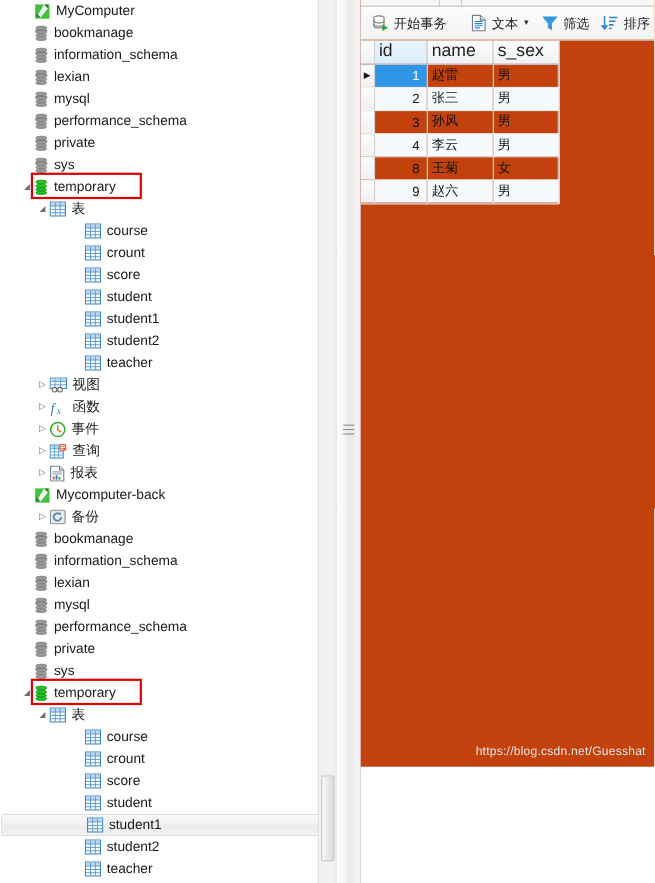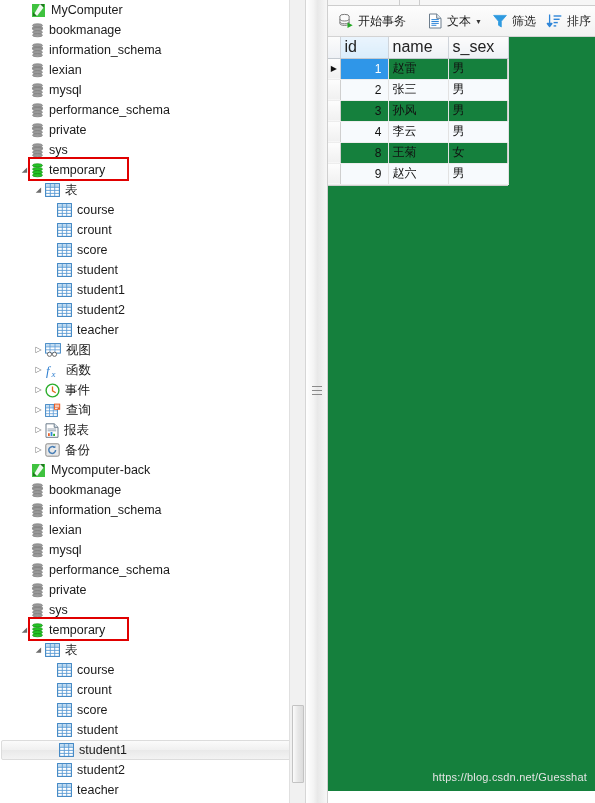--- a/index.html
+++ b/index.html
@@ -66,21 +66,21 @@
     display: inline-flex;
     align-items: center;
     justify-content: center;
   }
   .label { line-height: 20px; }
 
   
   .lvl0 { padding-left: 18px; }
   .lvl1 { padding-left: 18px; }
   .lvl2 { padding-left: 32px; }
-  .lvl3 { padding-left: 44px; }
+  .lvl3 { padding-left: 64px; }
 
   
   .redbox {
     position: absolute;
     border: 2px solid #e00000;
     pointer-events: none;
     z-index: 20;
   }
 
   
@@ -120,22 +120,22 @@
     display: block;
     height: 1px;
     background: #8a8a8a;
     margin-bottom: 3px;
   }
 
   
   #right-pane {
     position: relative;
     flex: 1;
-    height: 791px;
-    background: #15803d;
+    height: 697px;
+    background: #c2410c;
     overflow: hidden;
   }
   #tabstrip {
     height: 6px;
     background: #f6f6f6;
     border-bottom: 1px solid #cdcdcd;
     position: relative;
   }
   #tabstrip .seam { position:absolute; top:0; width:1px; height:6px; background:#cdcdcd; }
 
@@ -585,42 +585,42 @@
                 <line x1="2.6" y1="6" x2="11.2" y2="6"></line>
                 <line x1="2.6" y1="7.8" x2="11.2" y2="7.8"></line>
               </g>
               <rect x="3" y="10.2" width="1.8" height="2.8" fill="#e8622a"></rect>
               <rect x="5.6" y="9" width="1.8" height="4" fill="#2f86d8"></rect>
               <rect x="8.2" y="10.8" width="1.8" height="2.2" fill="#2bae2b"></rect>
             </svg>
           </span>
           <span class="label">报表</span>
         </div>
-        <div class="node lvl2">
-          <span class="arrow closed"></span>
-          <span class="ico">
-            <svg width="15" height="14" viewBox="0 0 15 14">
-              <rect x="0.8" y="0.8" width="13.4" height="12.4" rx="1.4" fill="#e9e9e9" stroke="#8c8c8c" stroke-width="1"></rect>
-              <path d="M10.6 7a3.4 3.4 0 1 1-1.1-2.5" fill="none" stroke="#4a7fb5" stroke-width="1.5"></path>
-              <path d="M10.4 2.6v2.4H8z" fill="#4a7fb5"></path>
-            </svg>
-          </span>
-          <span class="label">备份</span>
-        </div>
         <div class="node lvl0">
           <span class="arrow none"></span>
           <span class="ico">
             <svg width="15" height="15" viewBox="0 0 15 15">
               <rect x="1" y="1" width="13" height="13" fill="#3fc23f"></rect>
               <path d="M2 13 L9 1 L13 1 L13 4 L6 13 Z" fill="#ffffff" opacity="0.92"></path>
               <path d="M2 13 L2 9 L6 13 Z" fill="#1f7a1f"></path>
               <path d="M13 1 L13 5 L9 1 Z" fill="#1f7a1f"></path>
             </svg>
           </span>
           <span class="label">Mycomputer-back</span>
+        </div>
+        <div class="node lvl2">
+          <span class="arrow closed"></span>
+          <span class="ico">
+            <svg width="15" height="14" viewBox="0 0 15 14">
+              <rect x="0.8" y="0.8" width="13.4" height="12.4" rx="1.4" fill="#e9e9e9" stroke="#8c8c8c" stroke-width="1"></rect>
+              <path d="M10.6 7a3.4 3.4 0 1 1-1.1-2.5" fill="none" stroke="#4a7fb5" stroke-width="1.5"></path>
+              <path d="M10.4 2.6v2.4H8z" fill="#4a7fb5"></path>
+            </svg>
+          </span>
+          <span class="label">备份</span>
         </div>
         <div class="node lvl1">
           <span class="arrow none"></span>
           <span class="ico">
             <svg width="13" height="15" viewBox="0 0 13 15">
               <g fill="#9a9a9a" stroke="#7c7c7c" stroke-width="0.7">
                 <ellipse cx="6.5" cy="2.4" rx="5" ry="1.7"></ellipse>
                 <rect x="1.5" y="4.2" width="10" height="1.9" rx="0.4"></rect>
                 <ellipse cx="6.5" cy="6.1" rx="5" ry="1.6"></ellipse>
                 <ellipse cx="6.5" cy="9.2" rx="5" ry="1.6"></ellipse>

